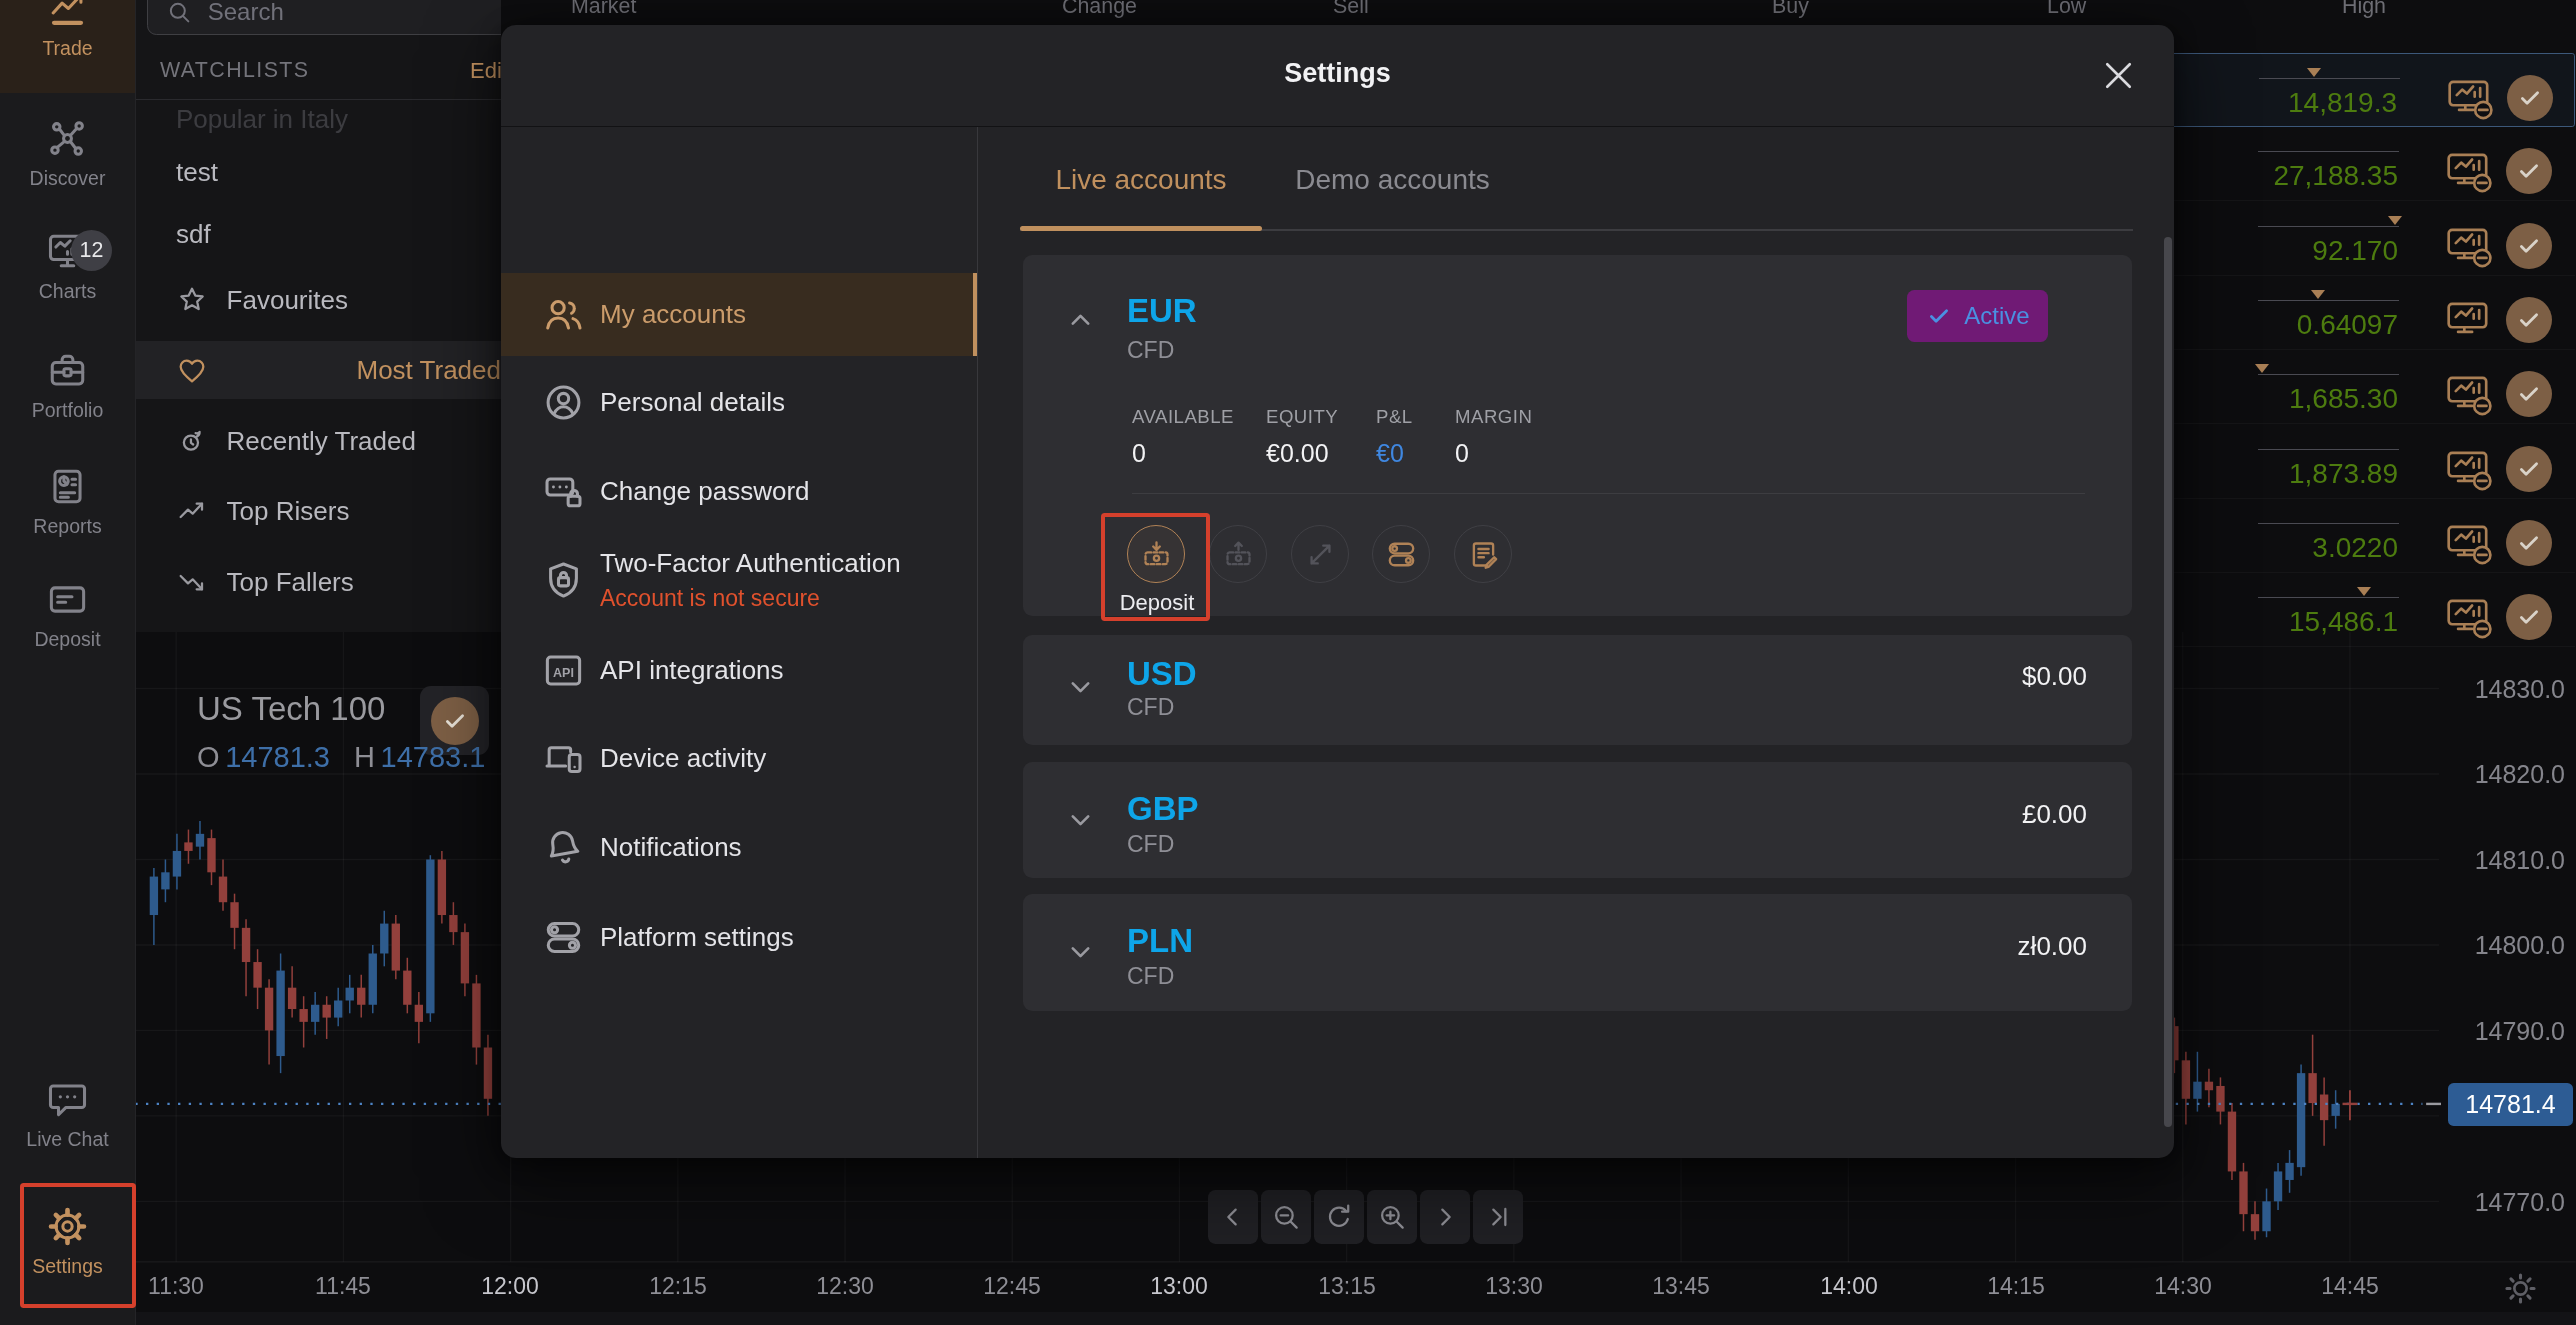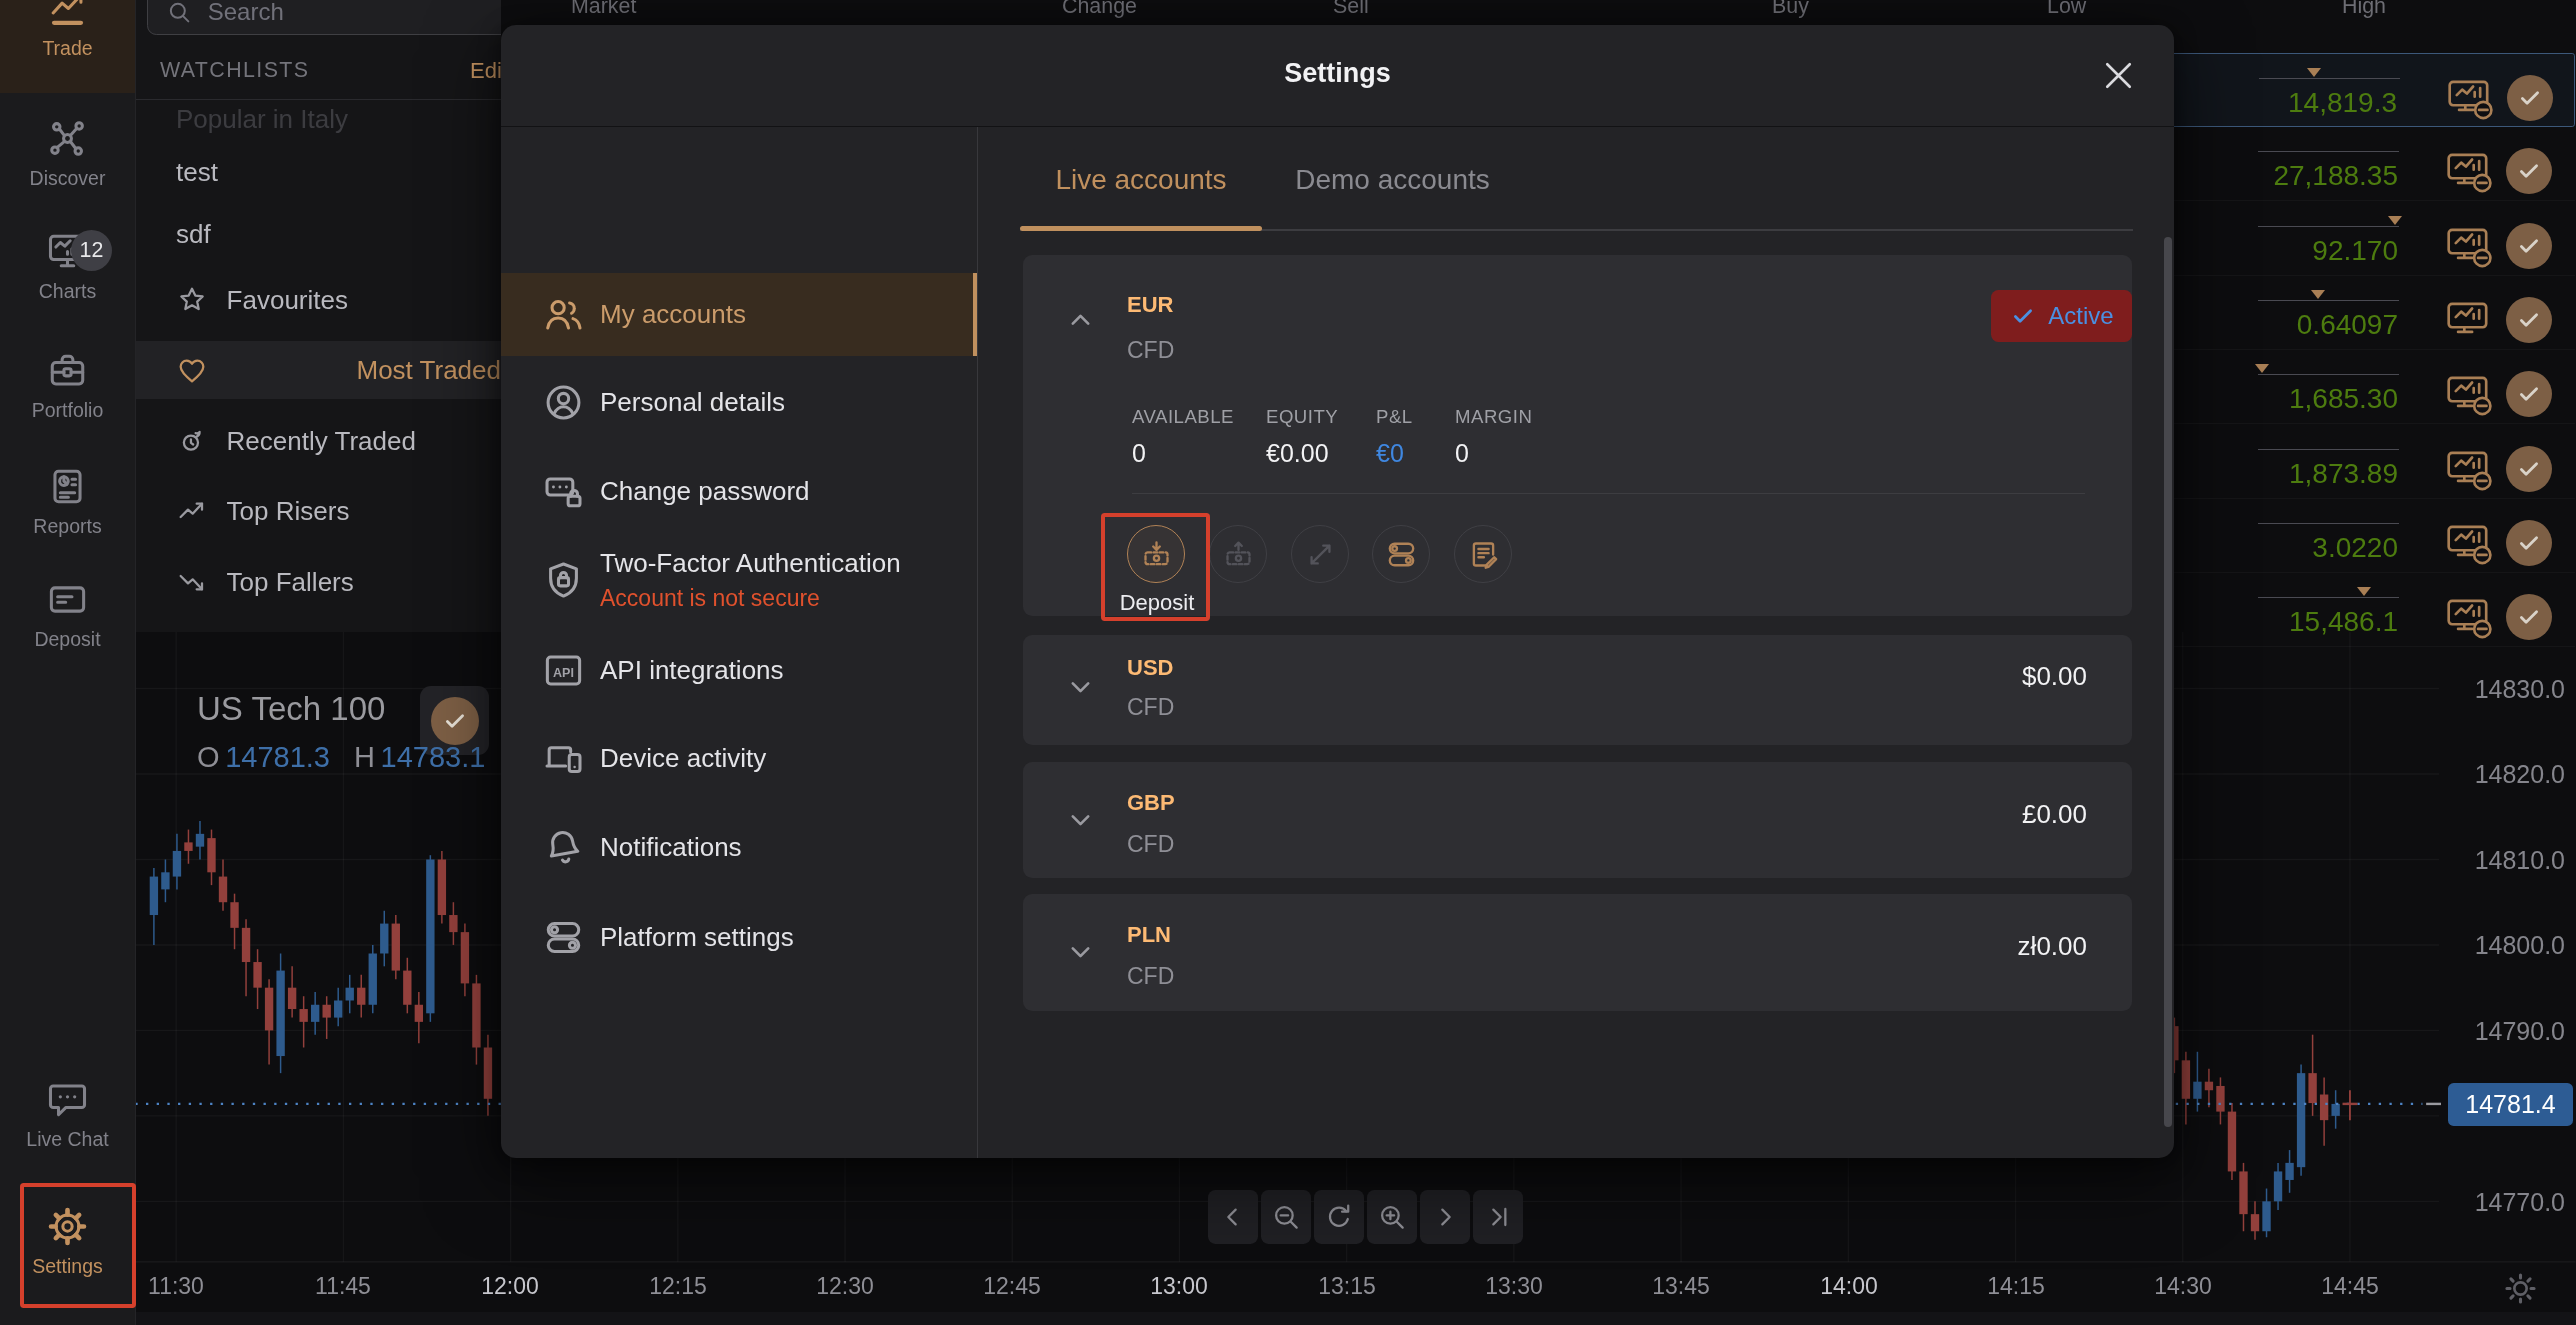--- a/index.html
+++ b/index.html
@@ -82,24 +82,24 @@
   .nav-active .nav-label{color:#cb9c6b;}
   .nav-active .icon{color:#cb9c6b;}
   #tabs{position:absolute;left:519px;top:139px;display:flex;gap:26px;}
   .tab{font-size:28px;color:#8a8a90;cursor:pointer;width:242px;text-align:center;}
   .tab.active{color:#c0905e;}
   .tab.t2{width:209px;}
   #tab-track{position:absolute;left:519px;top:204px;width:1113px;height:1.9px;background:#3c3c40;}
   #tab-active-bar{position:absolute;left:519px;top:201px;width:242px;height:4.6px;background:#c0905e;border-radius:2.8px;}
   .card{position:absolute;left:522px;width:1109px;background:#2e2e32;border-radius:9.3px;}
   .chev{position:absolute;cursor:pointer;}
-  .acc-title{position:absolute;left:104px;font-size:22px;font-weight:700;color:#fdba74;}
+  .acc-title{position:absolute;left:104px;font-size:33px;font-weight:700;color:#0ea5e9;}
   .acc-sub{position:absolute;left:104px;font-size:23px;color:#8f8f96;}
   .acc-val{position:absolute;right:45px;font-size:26px;color:#f2f2f4;}
-  #active-badge{position:absolute;left:968px;top:35px;width:141px;height:52px;background:#7f1d1d;border-radius:7.4px;
+  #active-badge{position:absolute;left:884px;top:35px;width:141px;height:52px;background:#701a75;border-radius:7.4px;
                 display:flex;align-items:center;justify-content:center;gap:11px;color:#4a90e2;font-size:24px;}
   .stat{position:absolute;top:151px;}
   .stat-l{font-size:18.6px;letter-spacing:0.5px;color:#9fa0a6;}
   .stat-v{font-size:25px;color:#f2f2f4;margin-top:11px;}
   .stat-v.blue{color:#3f87e0;}
   .card-div{position:absolute;left:109px;top:238px;width:953px;height:0.9px;background:#3d3d41;}
   .act{position:absolute;top:270px;width:58px;height:58px;border-radius:50%;border:1.9px solid #3f3f44;
        display:flex;align-items:center;justify-content:center;cursor:pointer;box-sizing:border-box;}
   .act svg{width:33px;height:33px;}
   .act-primary{border-color:#b08256;color:#b08256;background:rgba(176,130,86,.07);}

